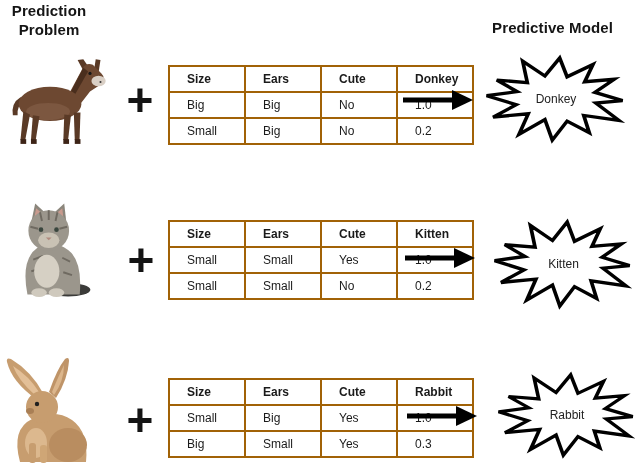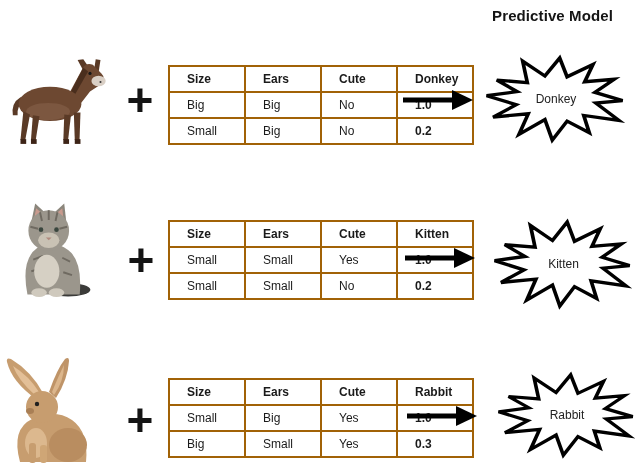--- a/index.html
+++ b/index.html
@@ -6,38 +6,39 @@
   body{width:640px;height:464px;font-family:"Liberation Sans",sans-serif;color:#111;}
   .canvas{position:relative;width:640px;height:464px;background:#fff;overflow:hidden;}
 
   .col-head{position:absolute;font-weight:bold;font-size:15px;line-height:1.25;
             text-align:center;color:#151515;letter-spacing:0.1px;}
 
   table.desc{position:absolute;border-collapse:collapse;table-layout:fixed;background:#fff;}
   table.desc td{border:2px solid #a16207;width:55px;height:22px;padding:1px 2px 1px 17px;
                 font-size:12px;vertical-align:middle;white-space:nowrap;color:#1a1a1a;}
   table.desc td.hd{font-weight:bold;}
-  .red{color:#fe0000;font-weight:bold;}
+  .red{color:#fe0000;}
 
   .plus{position:absolute;width:40px;font-size:46px;line-height:48px;font-weight:bold;
         text-align:center;color:#141414;}
 
   .animal{position:absolute;}
   .arrow{position:absolute;}
 
   .burst{position:absolute;display:flex;align-items:center;justify-content:center;}
   .burst svg{position:absolute;left:0;top:0;width:100%;height:100%;}
   .burst-label{position:relative;font-size:12px;color:#222;z-index:2;}
 </style>
 </head>
 <body>
 
 <div class="canvas">
 
-  <div class="col-head" style="left:465px;top:7px;width:175px;">Predictive Model</div>
+  <div class="col-head" style="left:0px;top:2px;width:98px;">Prediction Problem</div>
+  <div class="col-head" style="left:465px;top:19px;width:175px;">Predictive Model</div>
 
   <div class="animal" style="left:10px;top:57px;width:100px;height:90px;">
     <svg viewBox="0 0 105 90" width="100" height="90">
       <path d="M11,40 Q1,46 3,59 L8,59 Q7,49 15,44 Z" fill="#5a3a26"></path>
       <path d="M78,14 L71,1 L77,0 L85,12 Z" fill="#5a3a26"></path>
       <path d="M88,13 L90,0 L95,1 L93,14 Z" fill="#5a3a26"></path>
       <path d="M60,40 L76,10 Q80,3 87,6 L96,15 Q101,20 96,26 L84,34 L70,52 Z" fill="#6d4831"></path>
       <path d="M62,38 L77,9 L82,13 L66,41 Z" fill="#4a2e1d"></path>
       <ellipse cx="42" cy="47" rx="33" ry="18" fill="#6d4831"></ellipse>
       <ellipse cx="40" cy="55" rx="23" ry="9" fill="#7c5740"></ellipse>

